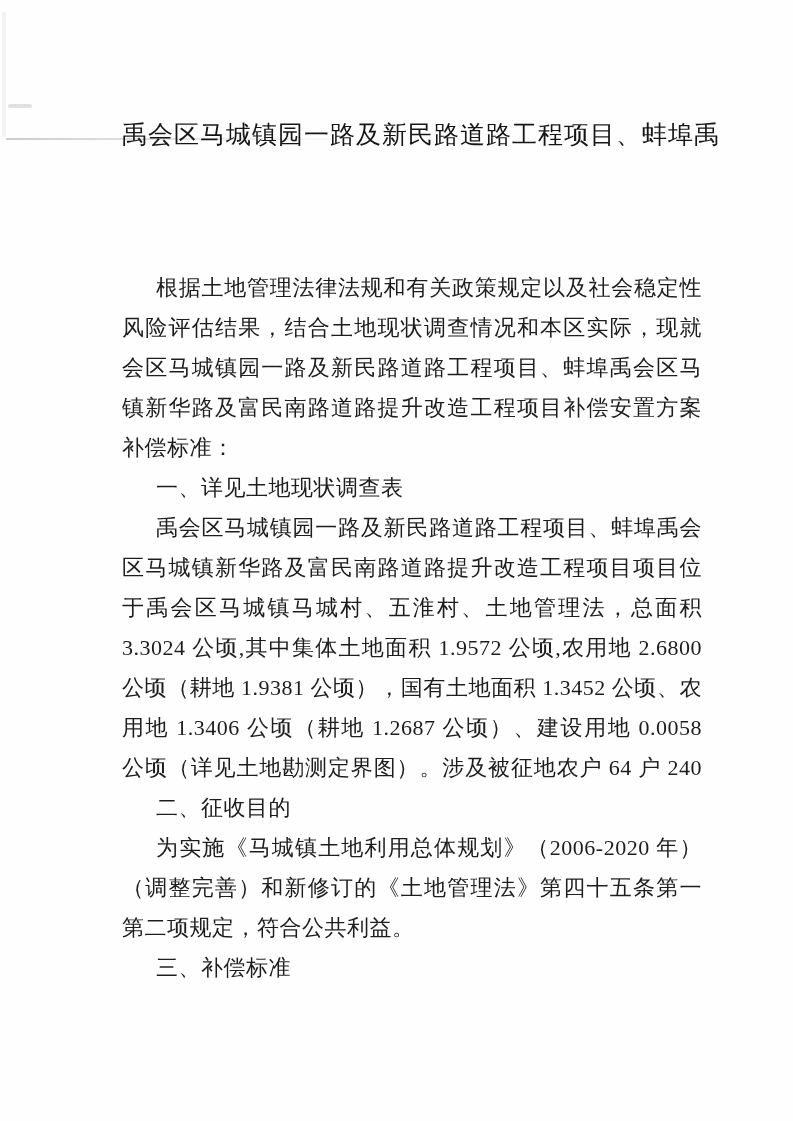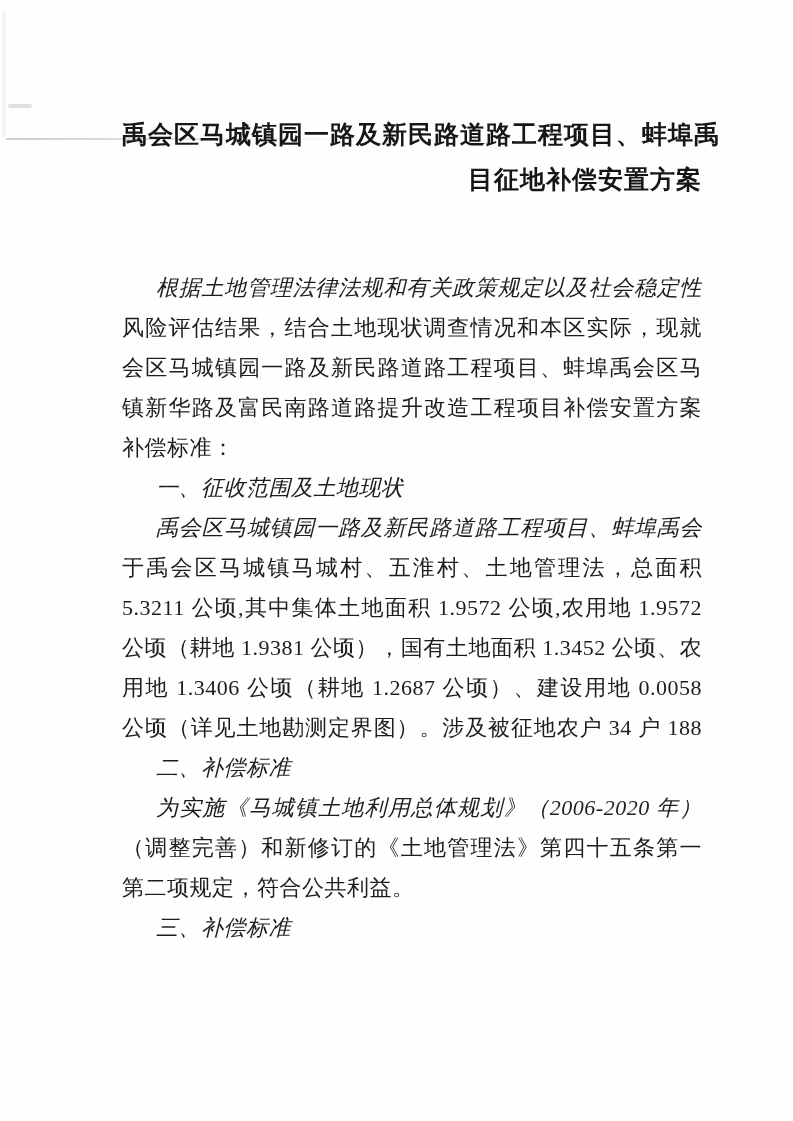--- a/index.html
+++ b/index.html
@@ -33,23 +33,23 @@
     position: absolute;
     left: 6px; top: 138px;
     width: 358px; height: 2px;
     background: linear-gradient(90deg, #cdcdcd 0%, #dedede 35%, rgba(222,222,222,0) 100%);
   }
   .doc-title {
     position: absolute;
     left: 122px; top: 112px;
     width: 580px;
     margin: 0;
-    text-align: right;
+    text-align: left;
     font-family: "Liberation Sans", "DejaVu Sans", sans-serif;
-    font-weight: bold;
+    font-weight: normal;
     font-size: 25px;
     line-height: 45px;
     letter-spacing: 1px;
     color: #161616;
   }
   .title-line {
     display: block;
     white-space: nowrap;
   }
   .doc-body {
@@ -64,50 +64,49 @@
   .line {
     height: 40px;
     overflow: hidden;
     text-align: justify;
   }
   .line.fill {
     text-align-last: justify;
   }
   .line.indent {
     text-indent: 34px;
-    font-style: italic;
   }
 </style>
 </head>
 <body>
 
 <div class="page">
 
   <div class="a-edge"></div>
   <div class="a-dash"></div>
   <div class="a-line"></div>
 
   <h1 class="doc-title">
     <span class="title-line">禹会区马城镇园一路及新民路道路工程项目、蚌埠禹</span>
-    <span class="title-line">目征地补偿安置方案</span>
   </h1>
 
   <div class="doc-body">
       <div class="line indent fill">根据土地管理法律法规和有关政策规定以及社会稳定性</div>
       <div class="line fill">风险评估结果，结合土地现状调查情况和本区实际，现就禹</div>
       <div class="line fill">会区马城镇园一路及新民路道路工程项目、蚌埠禹会区马城</div>
       <div class="line fill">镇新华路及富民南路道路提升改造工程项目补偿安置方案</div>
       <div class="line">补偿标准：</div>
-      <div class="line indent">一、征收范围及土地现状</div>
+      <div class="line indent">一、详见土地现状调查表</div>
       <div class="line indent fill">禹会区马城镇园一路及新民路道路工程项目、蚌埠禹会</div>
+      <div class="line fill">区马城镇新华路及富民南路道路提升改造工程项目项目位</div>
       <div class="line fill">于禹会区马城镇马城村、五淮村、土地管理法，总面积</div>
-      <div class="line fill">5.3211 公顷,其中集体土地面积 1.9572 公顷,农用地 1.9572</div>
+      <div class="line fill">3.3024 公顷,其中集体土地面积 1.9572 公顷,农用地 2.6800</div>
       <div class="line fill">公顷（耕地 1.9381 公顷），国有土地面积 1.3452 公顷、农</div>
       <div class="line fill">用地 1.3406 公顷（耕地 1.2687 公顷）、建设用地 0.0058</div>
-      <div class="line fill">公顷（详见土地勘测定界图）。涉及被征地农户 34 户 188</div>
-      <div class="line indent">二、补偿标准</div>
+      <div class="line fill">公顷（详见土地勘测定界图）。涉及被征地农户 64 户 240</div>
+      <div class="line indent">二、征收目的</div>
       <div class="line indent fill">为实施《马城镇土地利用总体规划》（2006-2020 年）</div>
       <div class="line fill">（调整完善）和新修订的《土地管理法》第四十五条第一款</div>
       <div class="line">第二项规定，符合公共利益。</div>
       <div class="line indent">三、补偿标准</div>
     </div>
 
 </div>
 
 </body></html>

